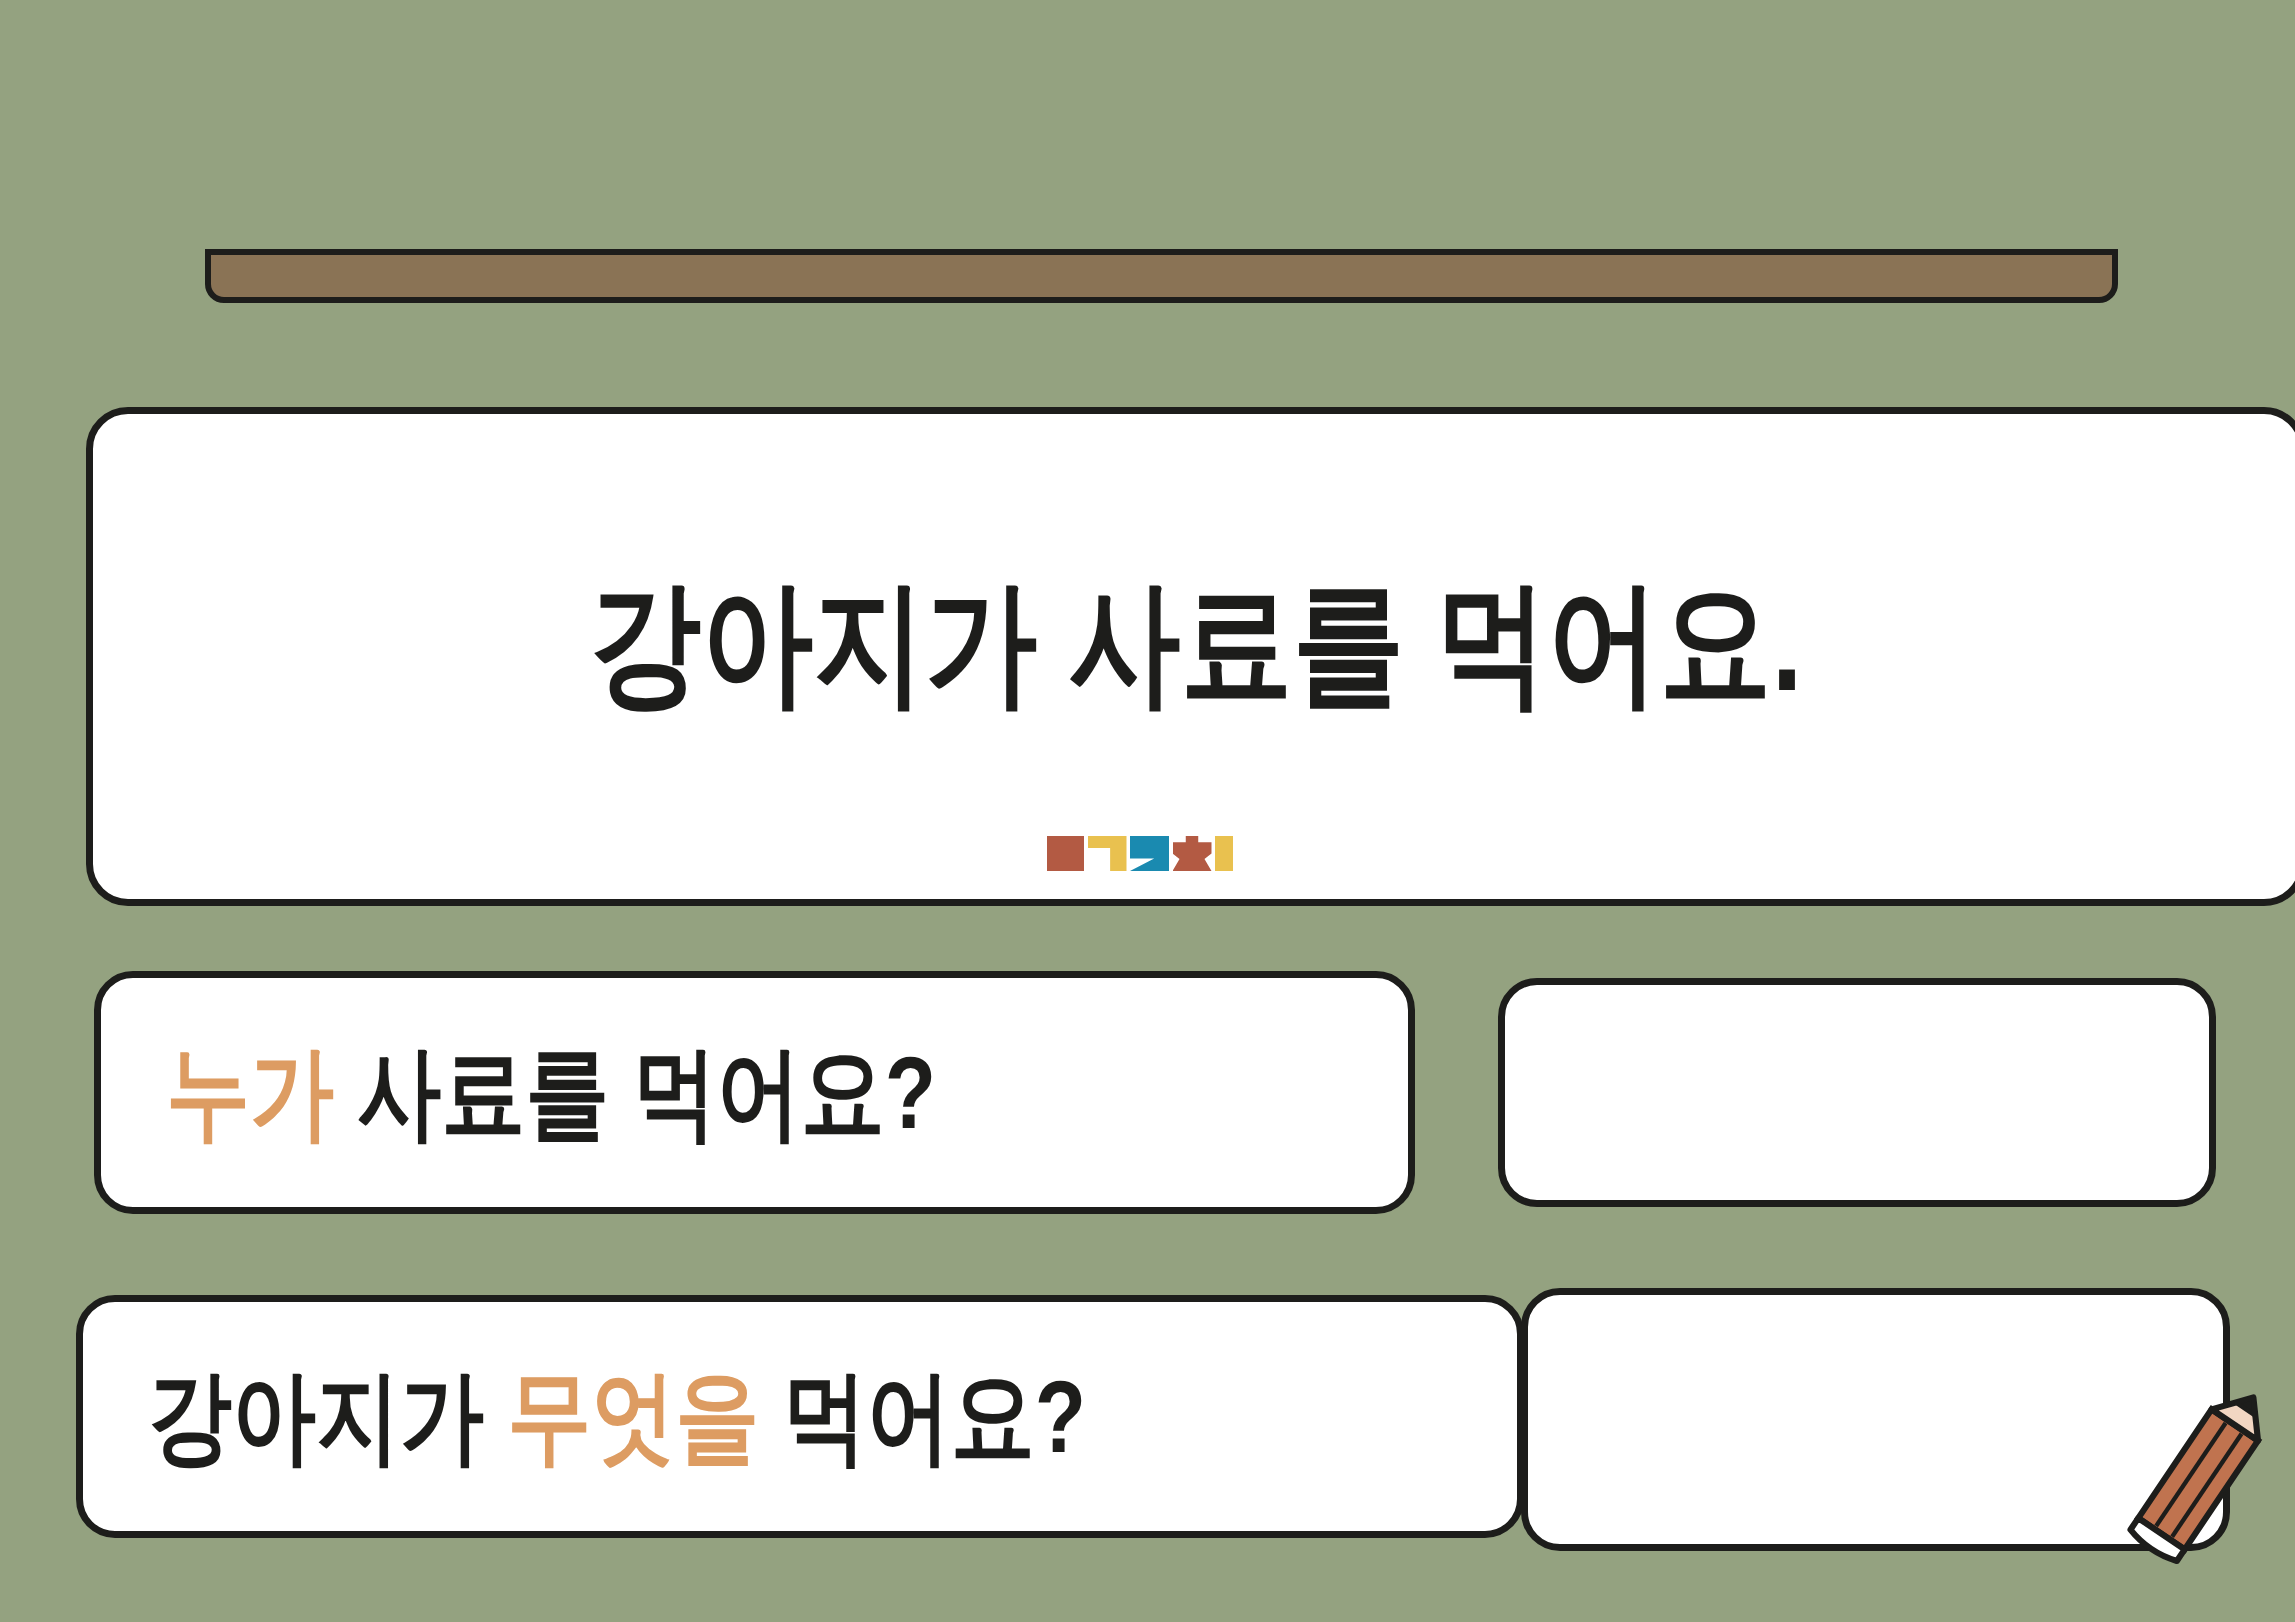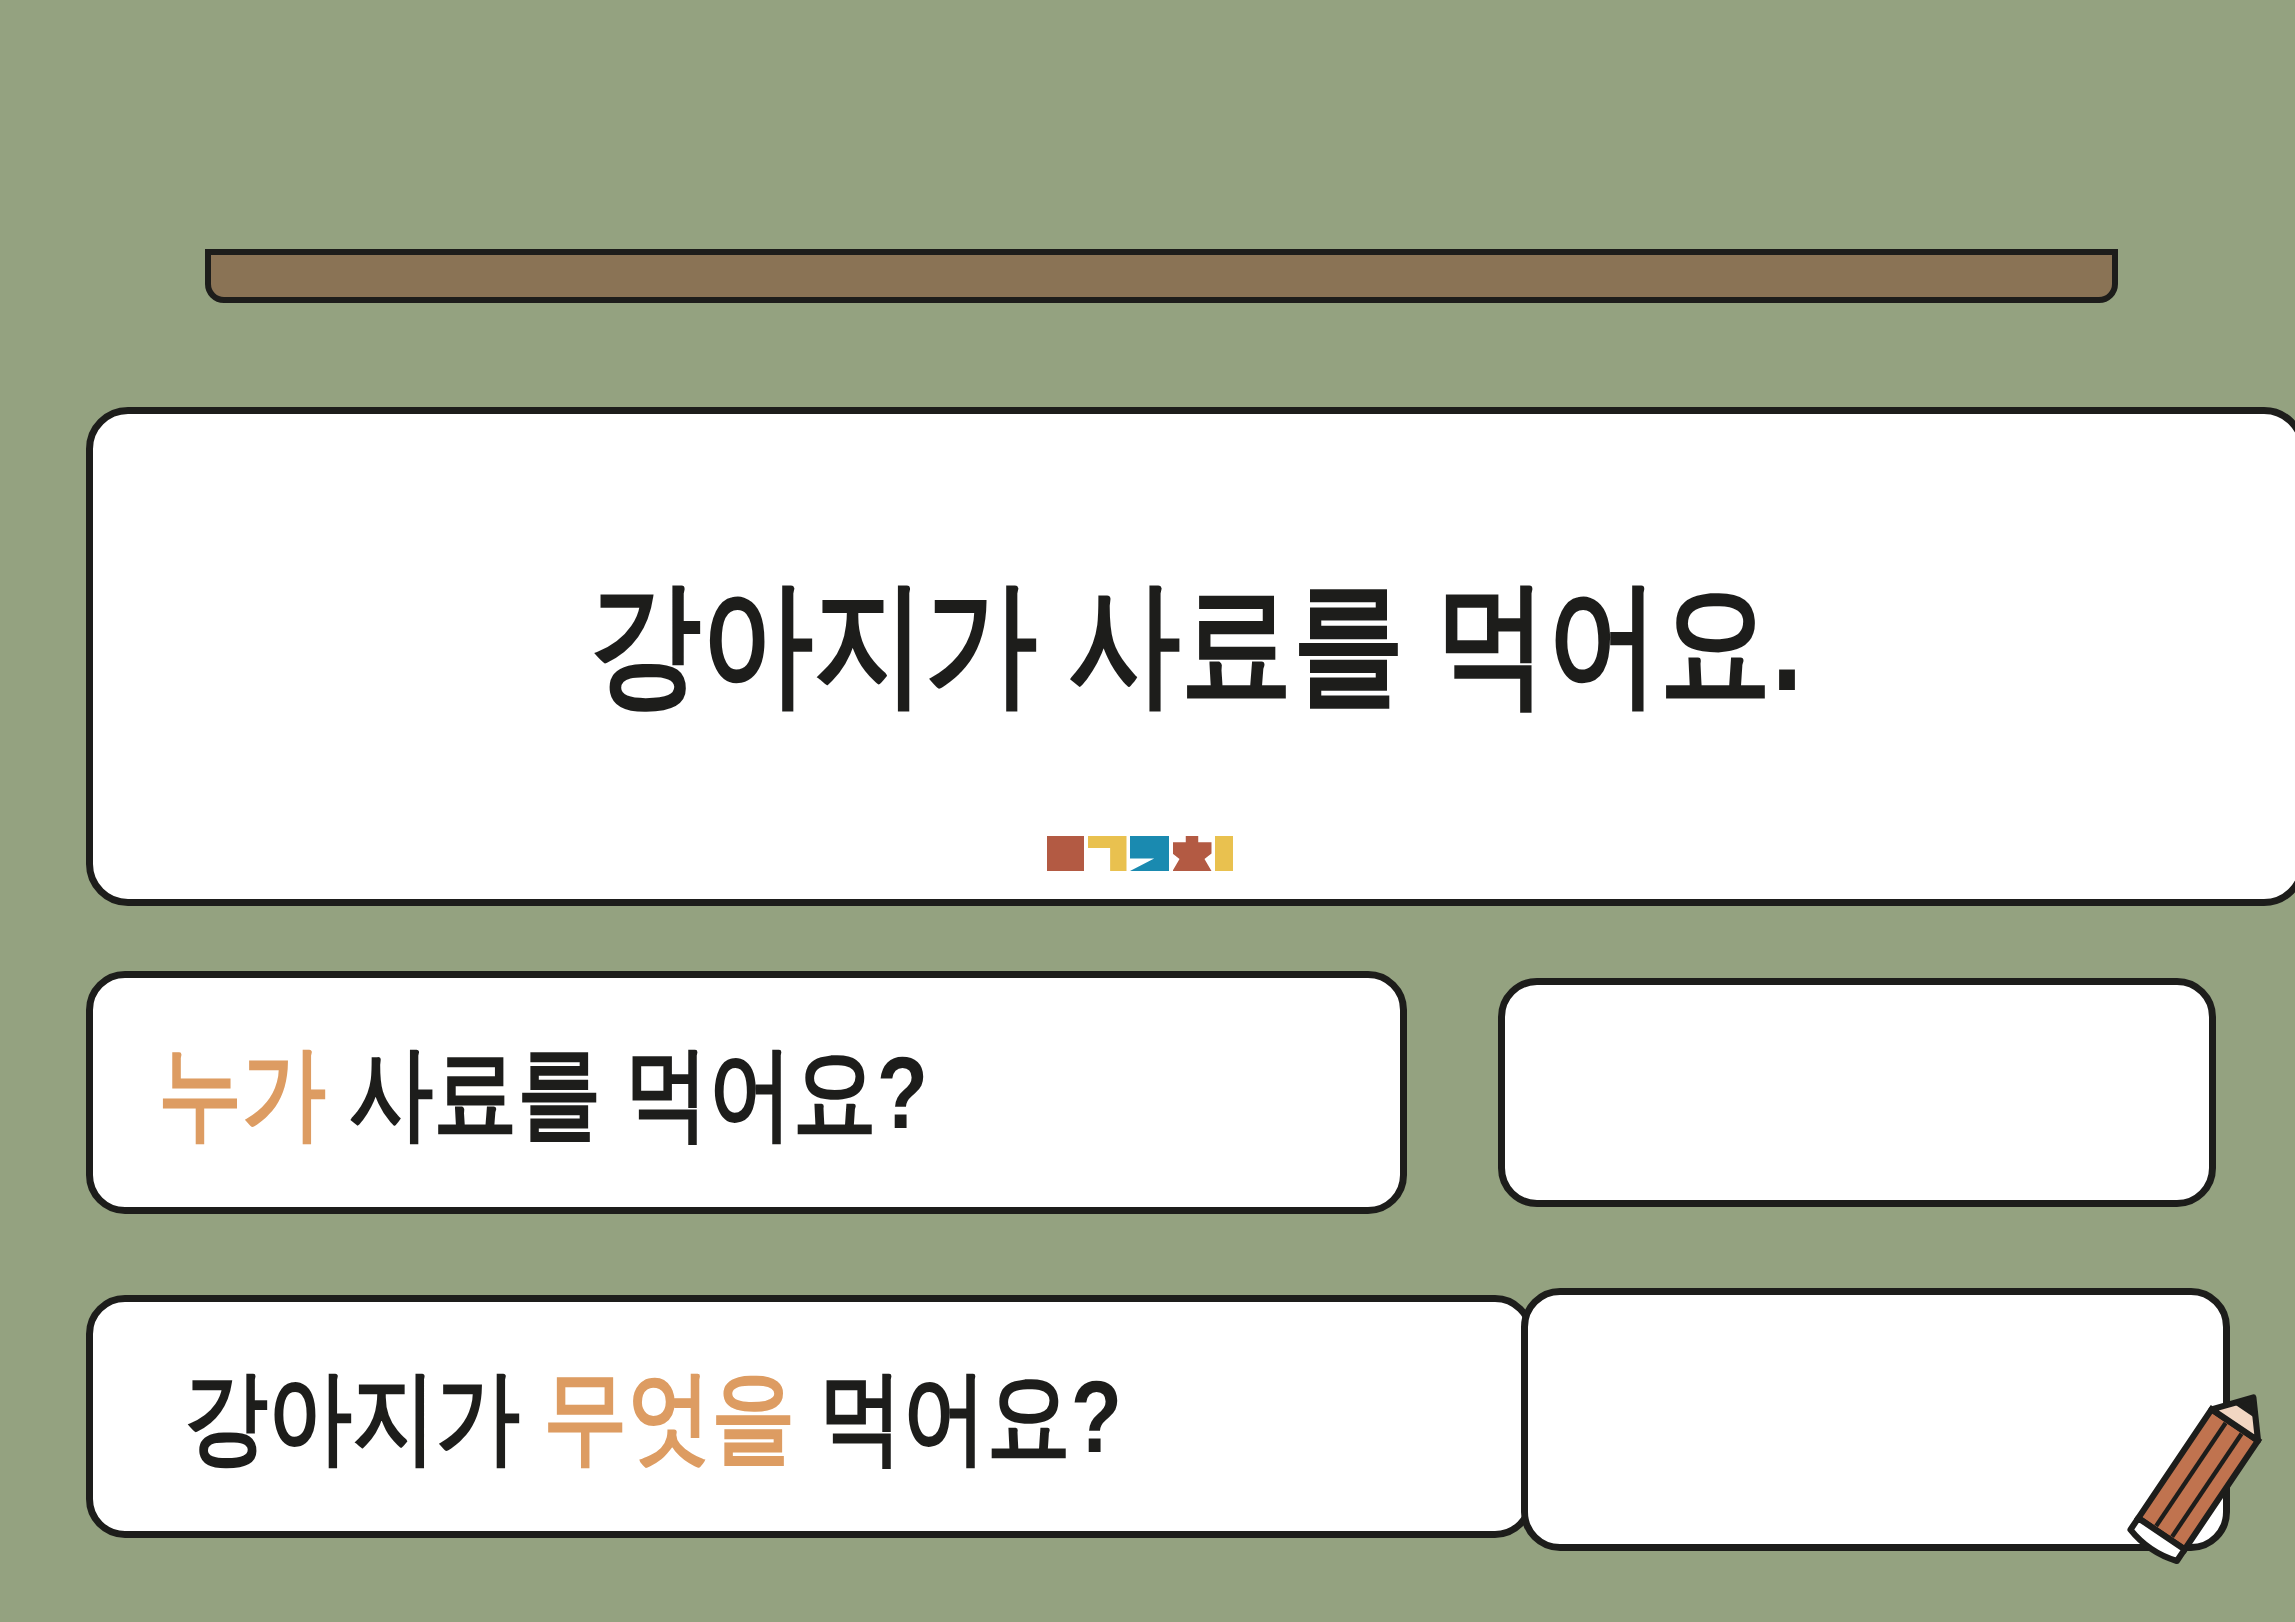--- a/index.html
+++ b/index.html
@@ -110,36 +110,37 @@
   .bm-5 { width: 17.5px; height: 35px; background: #e9c14f; }
 
   
   .q-card {
     position: absolute;
     background: #ffffff;
     border: 7px solid #1d1d1b;
     border-radius: 39px;
     display: flex;
     align-items: center;
+    margin-left: 8px;
   }
 
   .q-card .q-text {
     font-size: 84px;
     font-weight: 700;
     color: #1d1d1b;
     line-height: 1;
     transform: scaleY(1.22);
     white-space: nowrap;
     padding-left: 65px;
   }
 
   .hl { color: #dd9c62; }
 
   .q1 { left: 86px;  top: 971px; width: 1321px; height: 243px; }
-  .q2 { left: 86px;  top: 1295px; width: 1448px; height: 243px; padding-left: 26px; }
+  .q2 { left: 68px;  top: 1295px; width: 1448px; height: 243px; }
 
   .a-card {
     position: absolute;
     background: #ffffff;
     border: 7px solid #1d1d1b;
     border-radius: 39px;
   }
   .a1 { left: 1498px; top: 978px; width: 718px; height: 229px; }
   .a2 { left: 1521px; top: 1288px; width: 709px; height: 263px; }
 

